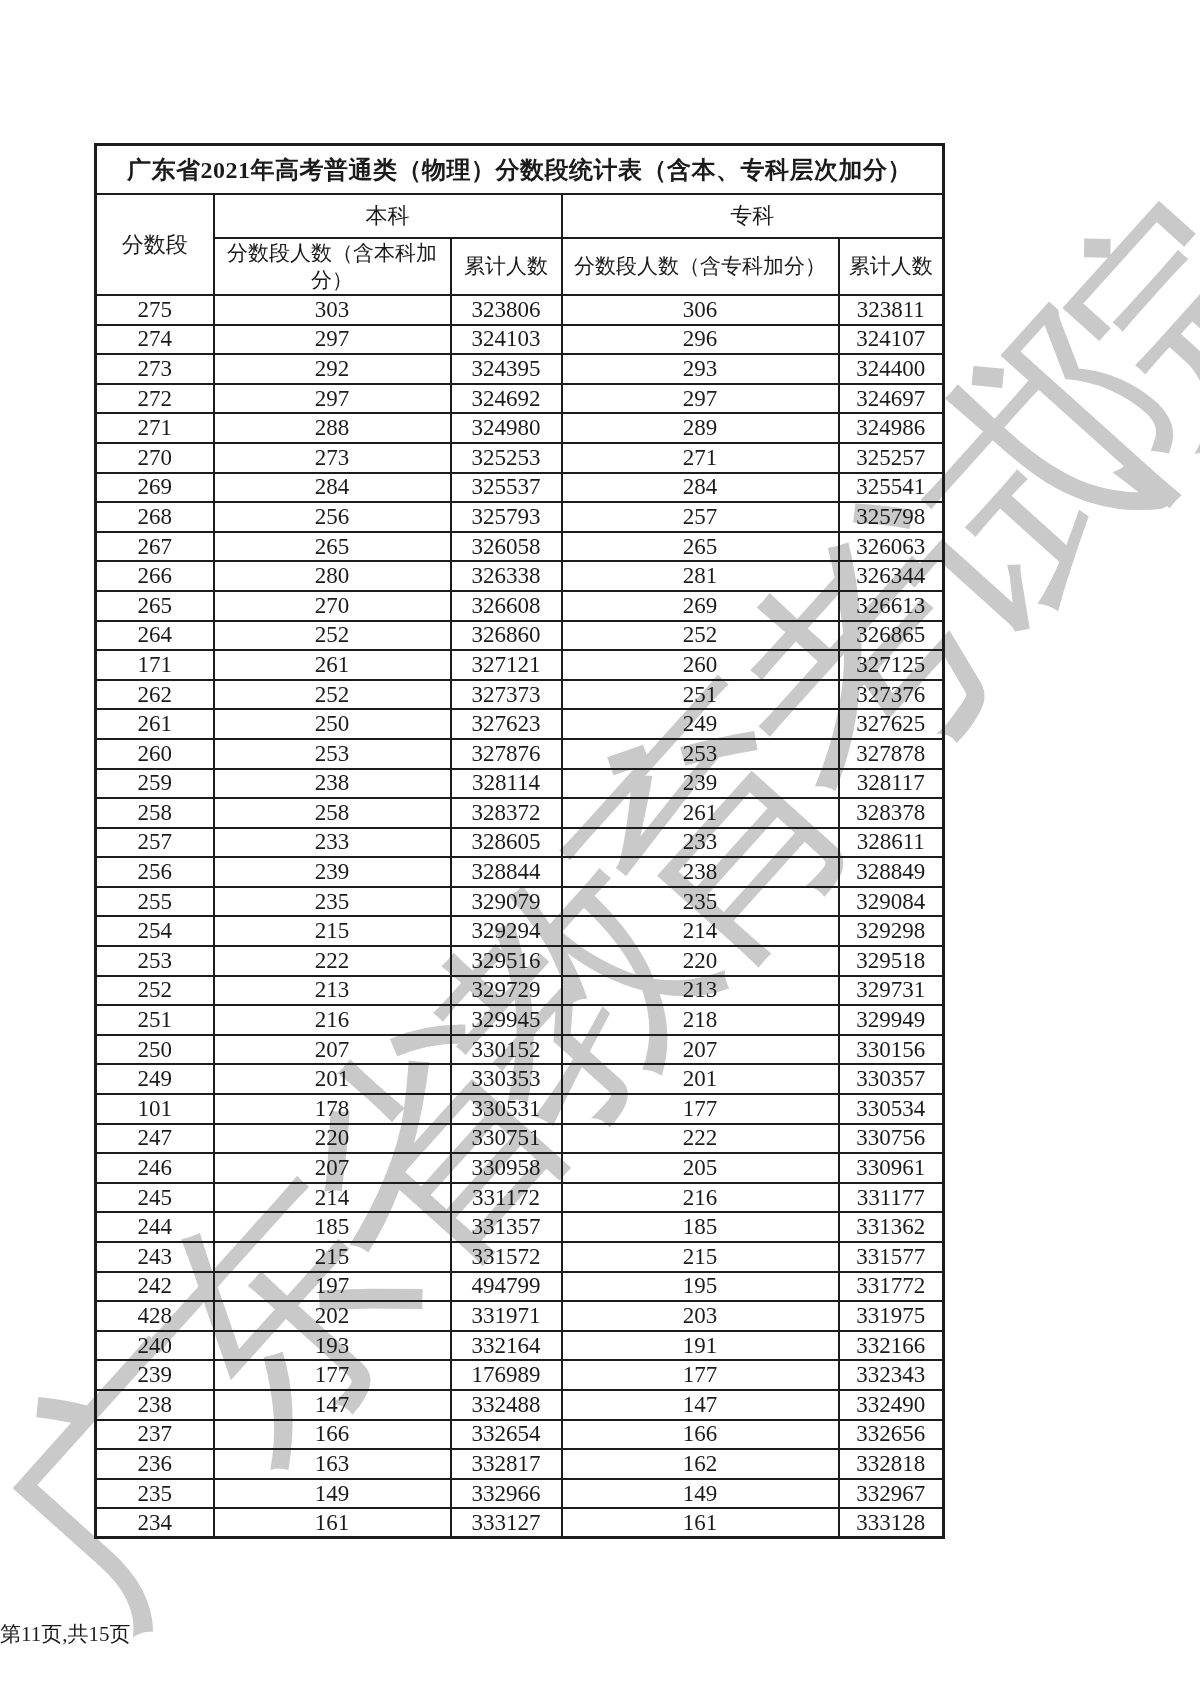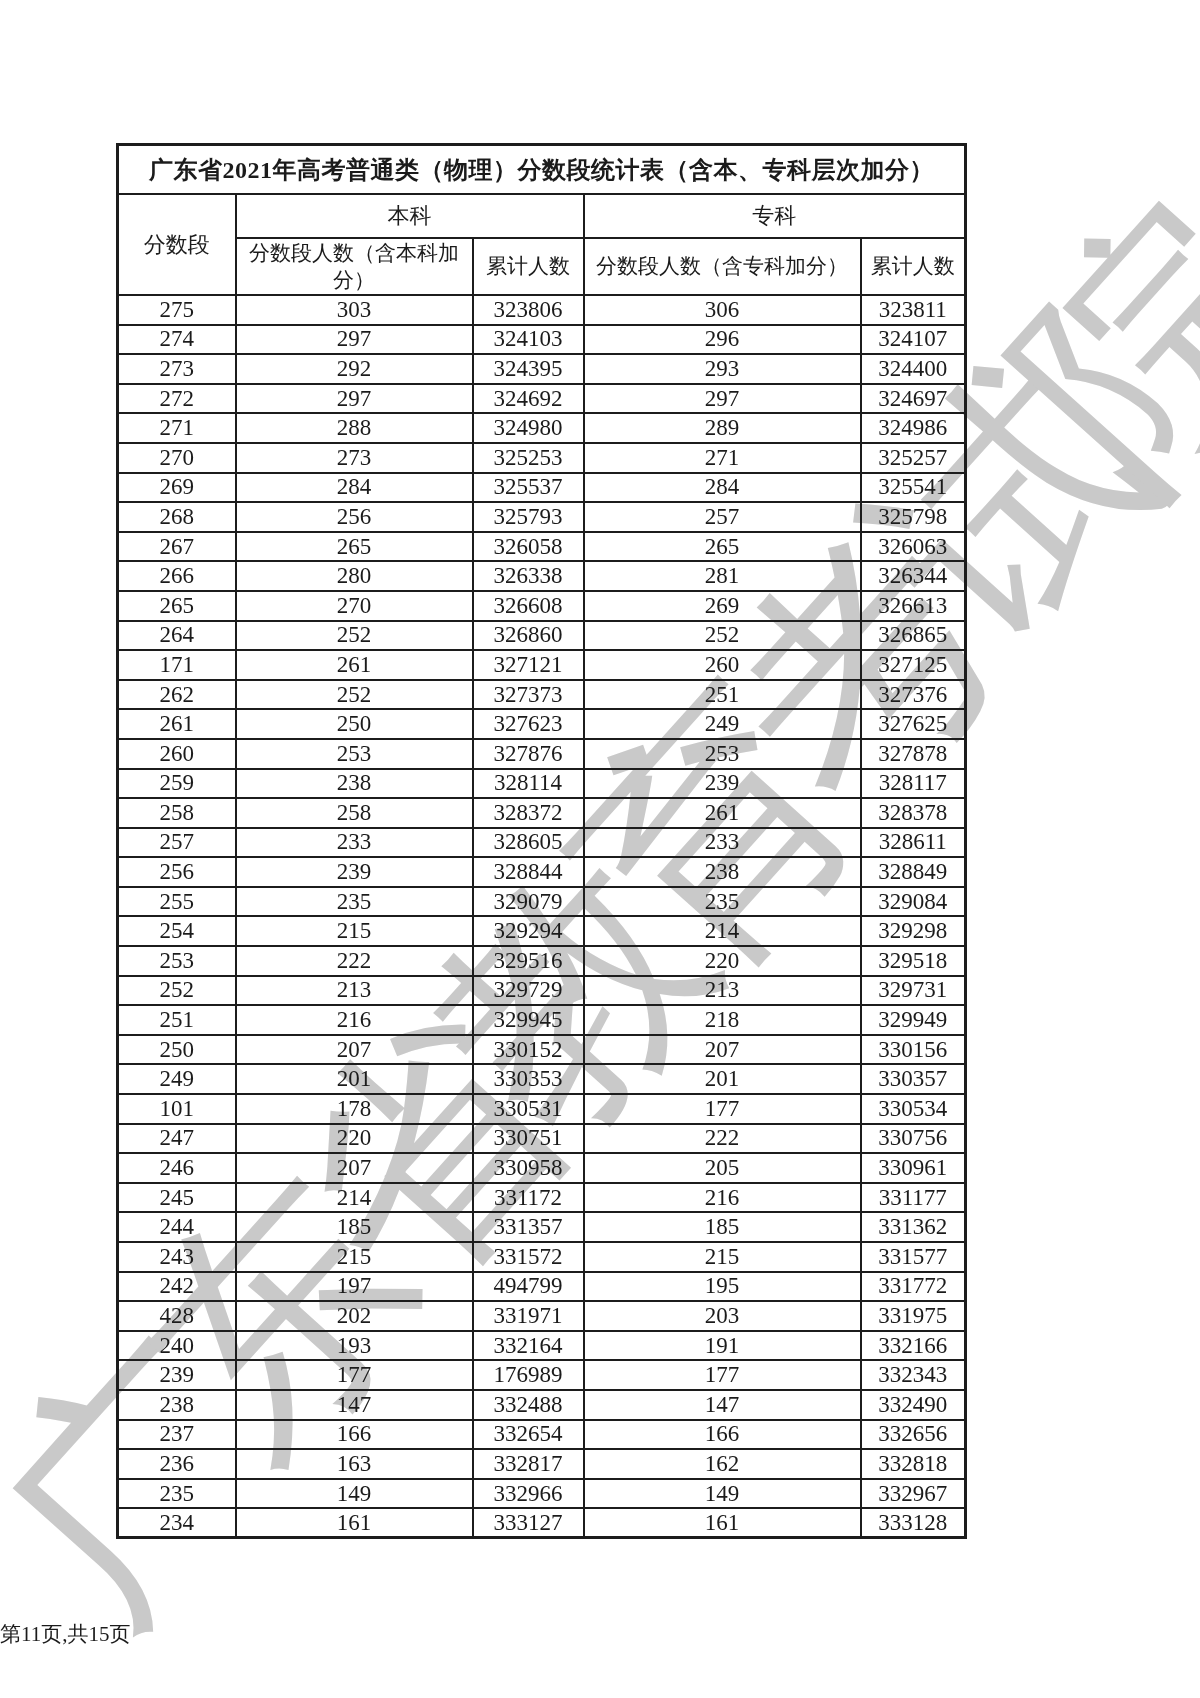--- a/index.html
+++ b/index.html
@@ -21,21 +21,21 @@
     font-size:252px;
     letter-spacing:-34px;
     line-height:1;
     color:#c9c9c9;
     z-index:0;
     font-family:"Liberation Serif","DejaVu Serif",serif;
     user-select:none;
   }
   .score-table{
     position:absolute;
-    left:116px;top:143px;
+    left:94px;top:143px;
     width:848px;
     border-collapse:collapse;
     table-layout:fixed;
     z-index:1;
     background:transparent;
   }
   .score-table td{
     border:2px solid #1c1c1c;
     text-align:center;
     vertical-align:middle;

